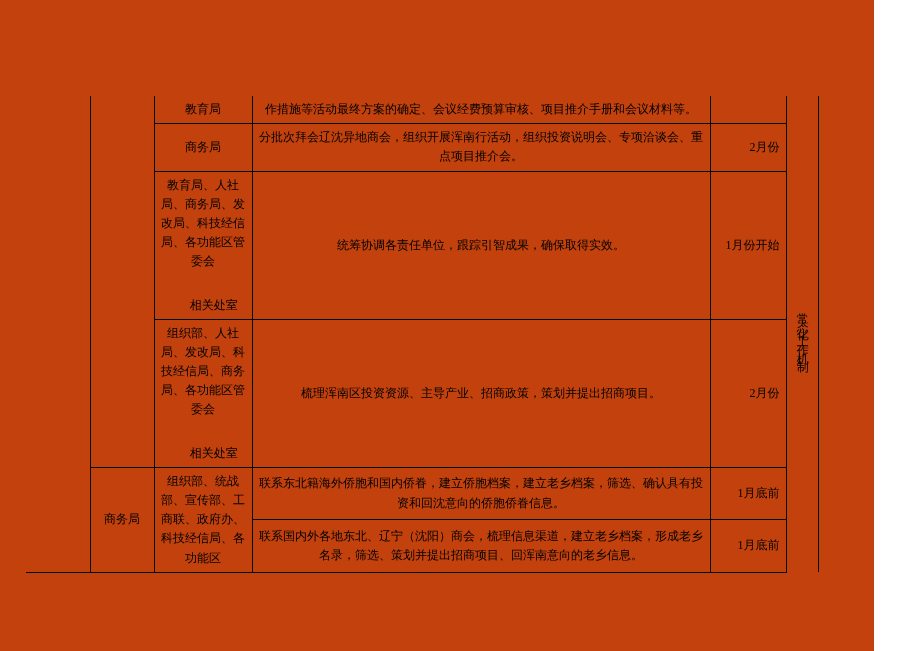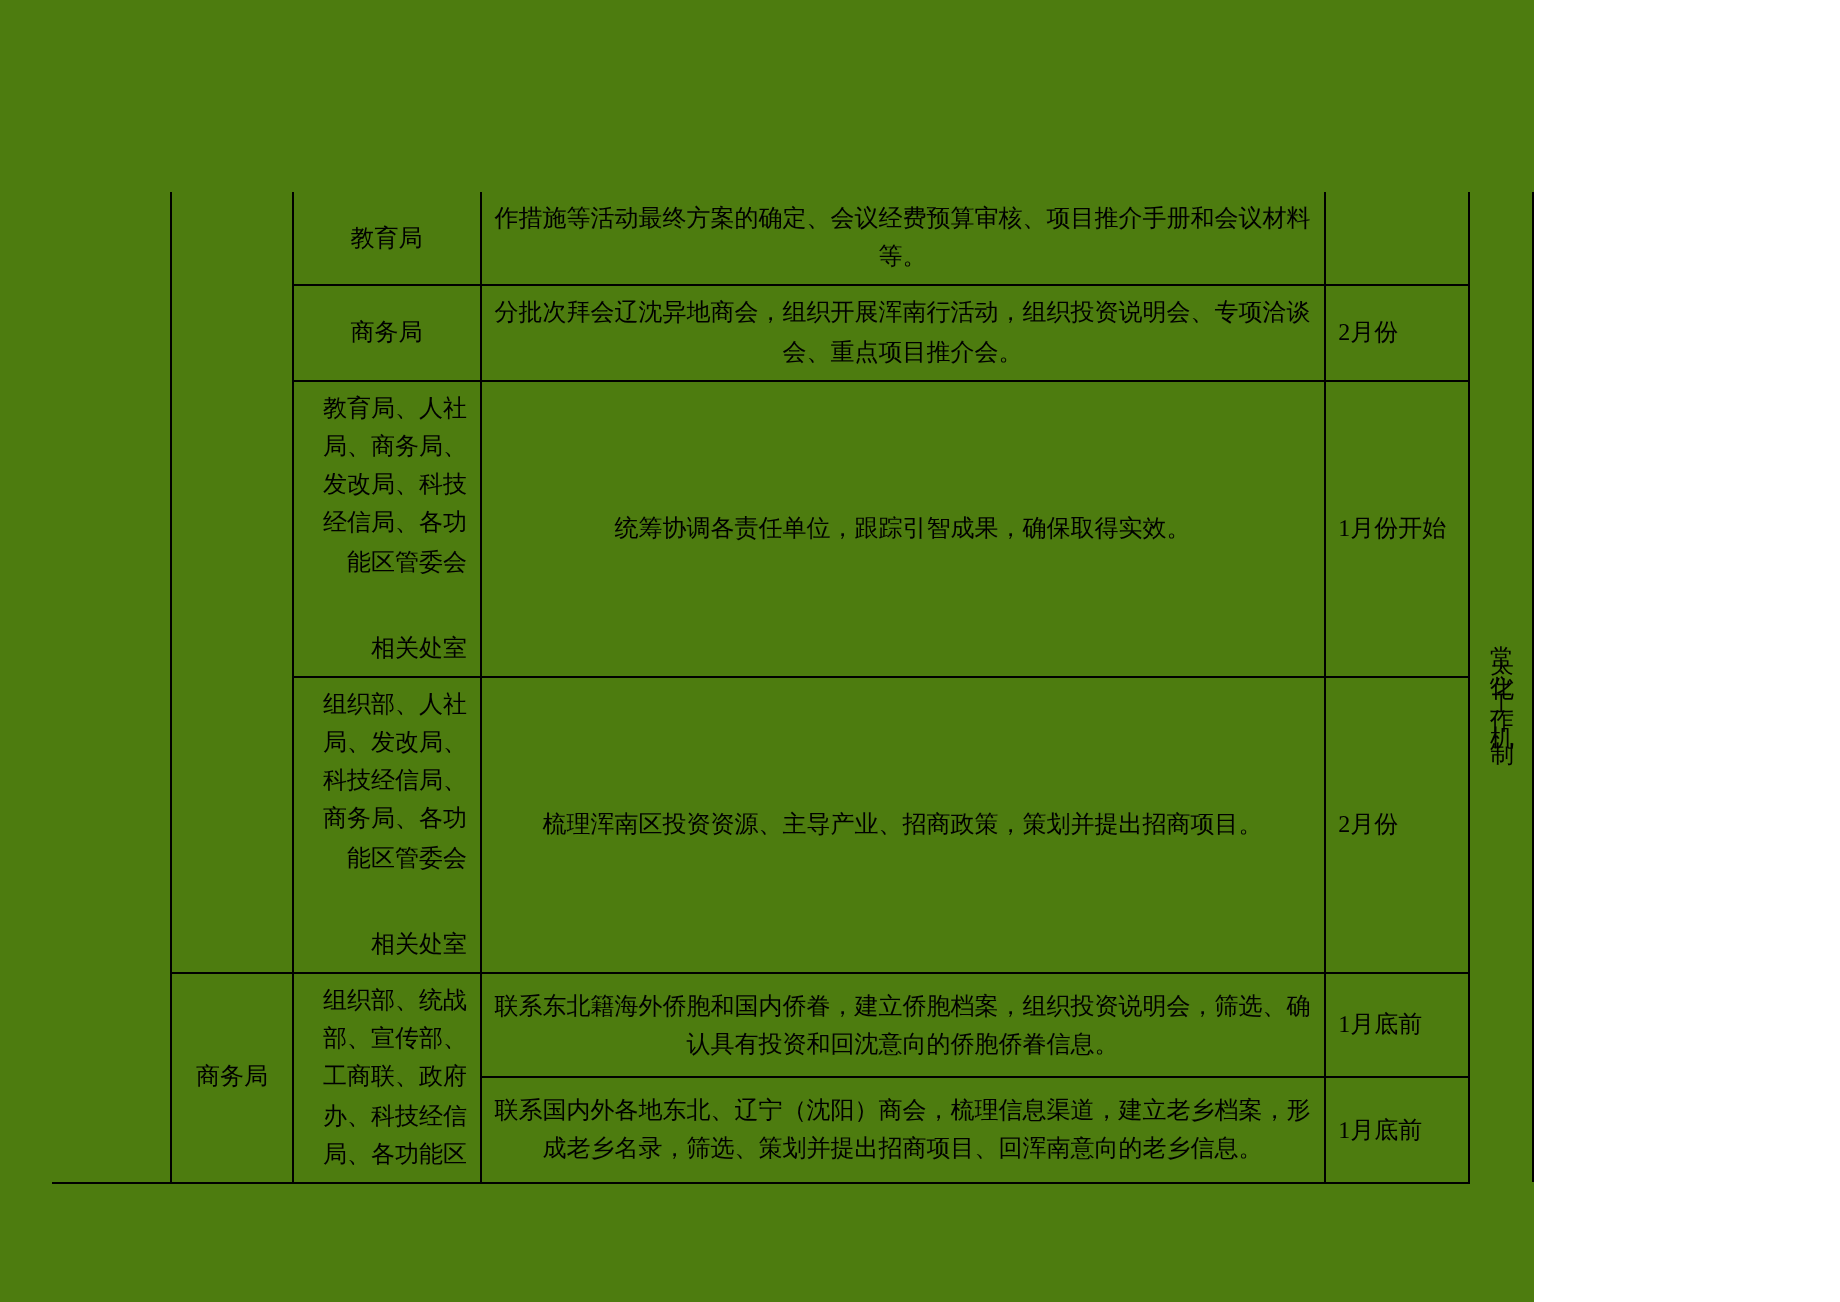--- a/index.html
+++ b/index.html
@@ -4,42 +4,42 @@
   <style>
     * { margin: 0; padding: 0; box-sizing: border-box; }
     body {
       font-family: "SimSun", "宋体", serif;
       font-size: 12px;
       color: #000;
       background: #fff;
       padding: 0;
     }
     .page {
-      width: 767px;
+      width: 874px;
       height: 651px;
       position: relative;
-      background: #4d7c0f;
+      background: #c2410c;
     }
     table {
       border-collapse: collapse;
       position: absolute;
       left: 26px;
       top: 96px;
     }
     td {
       border: 1px solid #000;
       vertical-align: middle;
       padding: 4px 6px;
       line-height: 1.6;
     }
     .col-a { width: 64px; text-align: center; }
     .col-b { width: 64px; text-align: center; }
-    .col-c { width: 98px; text-align: right; }
+    .col-c { width: 98px; text-align: center; }
     .col-d { width: 458px; text-align: center; }
-    .col-e { width: 76px; text-align: left; }
+    .col-e { width: 76px; text-align: right; }
     .col-f { width: 26px; text-align: center; }
     .vtext {
       writing-mode: vertical-rl;
       text-orientation: upright;
       letter-spacing: 8px;
       margin: 0 auto;
     }
     .col-c .indent2 { padding-left: 1.8em; display: block; margin-top: 24px; }
     .no-top { border-top: none; }
     .no-left { border-left: none; }
@@ -85,21 +85,21 @@
       </td>
       <td class="col-d">梳理浑南区投资资源、主导产业、招商政策，策划并提出招商项目。</td>
       <td class="col-e">2月份</td>
     </tr>
 
     <tr>
       <td class="col-b" rowspan="2">商务局</td>
       <td class="col-c" rowspan="2">
         <span>组织部、统战部、宣传部、工商联、政府办、科技经信局、各功能区</span>
       </td>
-      <td class="col-d">联系东北籍海外侨胞和国内侨眷，建立侨胞档案，组织投资说明会，筛选、确认具有投资和回沈意向的侨胞侨眷信息。</td>
+      <td class="col-d">联系东北籍海外侨胞和国内侨眷，建立侨胞档案，建立老乡档案，筛选、确认具有投资和回沈意向的侨胞侨眷信息。</td>
       <td class="col-e">1月底前</td>
     </tr>
 
     <tr>
       <td class="col-d">联系国内外各地东北、辽宁（沈阳）商会，梳理信息渠道，建立老乡档案，形成老乡名录，筛选、策划并提出招商项目、回浑南意向的老乡信息。</td>
       <td class="col-e">1月底前</td>
     </tr>
   </tbody>
     </table>
 </div>

